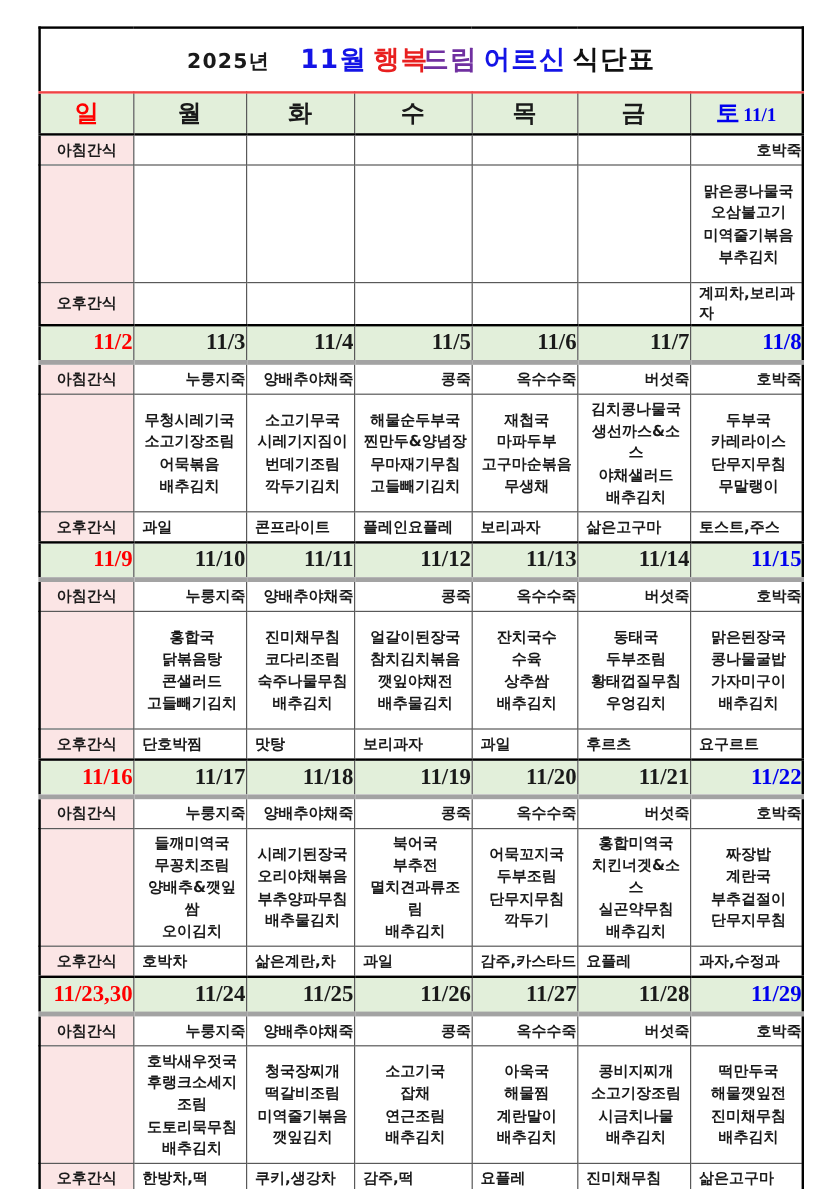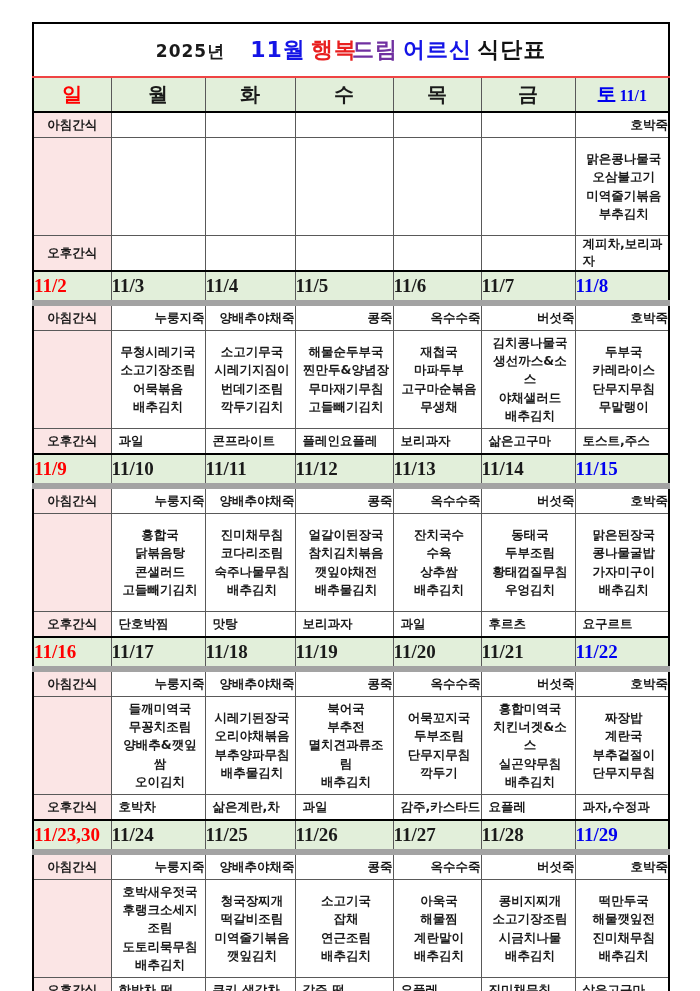--- a/index.html
+++ b/index.html
@@ -17,22 +17,22 @@
   .t-purple{color:#7030a0;}
   .t-black{color:#111;}
 
   
   .hdr td{height:33px;background:#e2efda;text-align:center;font-weight:bold;font-size:20px;border-bottom:2px solid #000;}
   .hdr .sun{color:#ff0000;}
   .hdr .sat{color:#0000ee;}
   .sat-hdr-date{font-family:"Liberation Serif","DejaVu Serif",serif;font-size:16px;color:#0000ee;font-weight:bold;margin-left:3px;}
 
   
-  tr.date-row td{height:28px;background:#e2efda;text-align:left;font-weight:bold;
-    border-top:2px solid #000;border-bottom:6px solid #a3a3a3;
+  tr.date-row td{height:28px;background:#e2efda;text-align:right;font-weight:bold;
+    border-top:2px solid #000;border-bottom:4px solid #a3a3a3;
     font-family:"Liberation Serif","DejaVu Serif",serif;font-size:19px;margin-left:23px;}
   tr.date-row td.sun{color:#ff0000;}
   tr.date-row td.sat{color:#0000ee;}
 
   
   tr.snack td{height:24px;font-weight:bold;font-size:12.5px;background:#fff;}
   tr.snack.morning td{text-align:right;}
   tr.snack.afternoon td{text-align:left;padding-left:7px;}
   tr.snack td.label{background:#fbe5e5;text-align:center;padding-left:0;}
 

